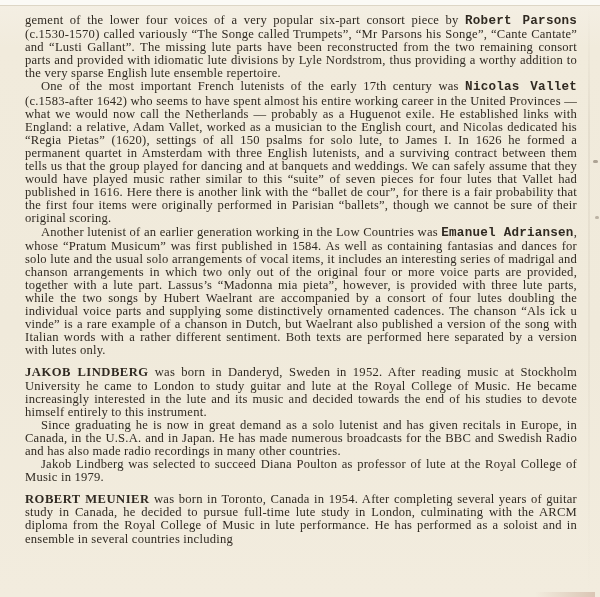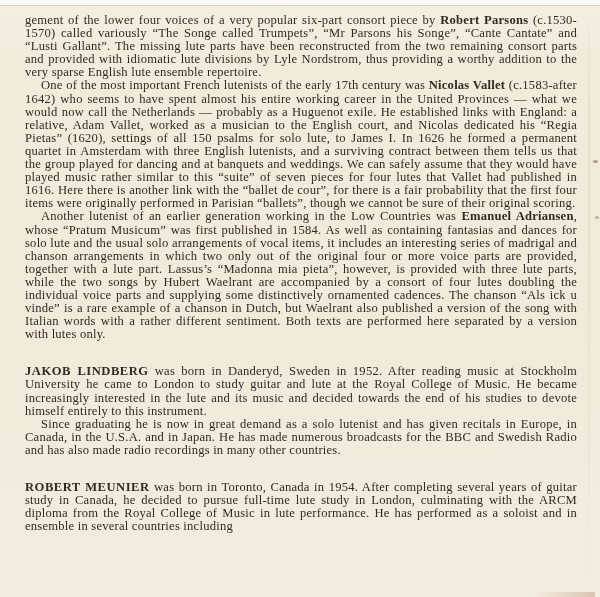--- a/index.html
+++ b/index.html
@@ -61,24 +61,25 @@
     letter-spacing: 0.22px;
     text-align: justify;
   }
   .para {
     margin: 0;
   }
   .para.indent {
     text-indent: 16px;
   }
   .para.gap {
-    margin-top: 24px;
+    margin-top: 9px;
   }
   .b {
     font-weight: bold;
+    font-family: Liberation Mono, monospace;
   }
   .name {
     font-weight: bold;
     letter-spacing: 0.5px;
   }
 </style>
 </head>
 <body>
 
 <div class="scan-page">
@@ -89,20 +90,21 @@
     <p class="para"><span>gement of the lower four voices of a very popular six-part consort piece by </span><span class="b">Robert Parsons</span><span> (c.1530-1570) called variously “The Songe called Trumpets”, “Mr Parsons his Songe”, “Cante Cantate” and “Lusti Gallant”.  The missing lute parts have been reconstructed from the two remaining consort parts and provided with idiomatic lute divisions by Lyle Nordstrom, thus providing a worthy addition to the very sparse English lute ensemble repertoire.</span></p>
 
     <p class="para indent"><span>One of the most important French lutenists of the early 17th century was </span><span class="b">Nicolas Vallet</span><span> (c.1583-after 1642) who seems to have spent almost his entire working career in the United Provinces — what we would now call the Netherlands — probably as a Huguenot exile.  He established links with England:  a relative, Adam Vallet, worked as a musician to the English court, and Nicolas dedicated his “Regia Pietas” (1620), settings of all 150 psalms for solo lute, to James I.  In 1626 he formed a permanent quartet in Amsterdam with three English lutenists, and a surviving contract between them tells us that the group played for dancing and at banquets and weddings.  We can safely assume that they would have played music rather similar to this “suite” of seven pieces for four lutes that Vallet had published in 1616.  Here there is another link with the “ballet de cour”, for there is a fair probability that the first four items were originally performed in Parisian “ballets”, though we cannot be sure of their original scoring.</span></p>
 
     <p class="para indent"><span>Another lutenist of an earlier generation working in the Low Countries was </span><span class="b">Emanuel Adriansen</span><span>, whose “Pratum Musicum” was first published in 1584.  As well as containing fantasias and dances for solo lute and the usual solo arrangements of vocal items, it includes an interesting series of madrigal and chanson arrangements in which two only out of the original four or more voice parts are provided, together with a lute part.  Lassus’s “Madonna mia pieta”, however, is provided with three lute parts, while the two songs by Hubert Waelrant are accompanied by a consort of four lutes doubling the individual voice parts and supplying some distinctively ornamented cadences.  The chanson “Als ick u vinde” is a rare example of a chanson in Dutch, but Waelrant also published a version of the song with Italian words with a rather different sentiment.  Both texts are performed here separated by a version with lutes only.</span></p>
 
     <p class="para gap"><span class="name">JAKOB LINDBERG</span><span> was born in Danderyd, Sweden in 1952.  After reading music at Stockholm University he came to London to study guitar and lute at the Royal College of Music.  He became increasingly interested in the lute and its music and decided towards the end of his studies to devote himself entirely to this instrument.</span></p>
 
     <p class="para indent"><span>Since graduating he is now in great demand as a solo lutenist and has given recitals in Europe, in Canada, in the U.S.A. and in Japan.  He has made numerous broadcasts for the BBC and Swedish Radio and has also made radio recordings in many other countries.</span></p>
 
+    <p class="para indent"><span>Jakob Lindberg was selected to succeed Diana Poulton as professor of lute at the Royal College of Music in 1979.</span></p>
 
 
     <p class="para gap"><span class="name">ROBERT MEUNIER</span><span> was born in Toronto, Canada in 1954.  After completing several years of guitar study in Canada, he decided to pursue full-time lute study in London, culminating with the ARCM diploma from the Royal College of Music in lute performance.  He has performed as a soloist and in ensemble in several countries including</span></p>
 
   </div>
 
   <div class="scan-crease-right"></div>
   <div class="speck-1"></div>
   <div class="speck-2"></div>
   <div class="corner-smudge"></div>

